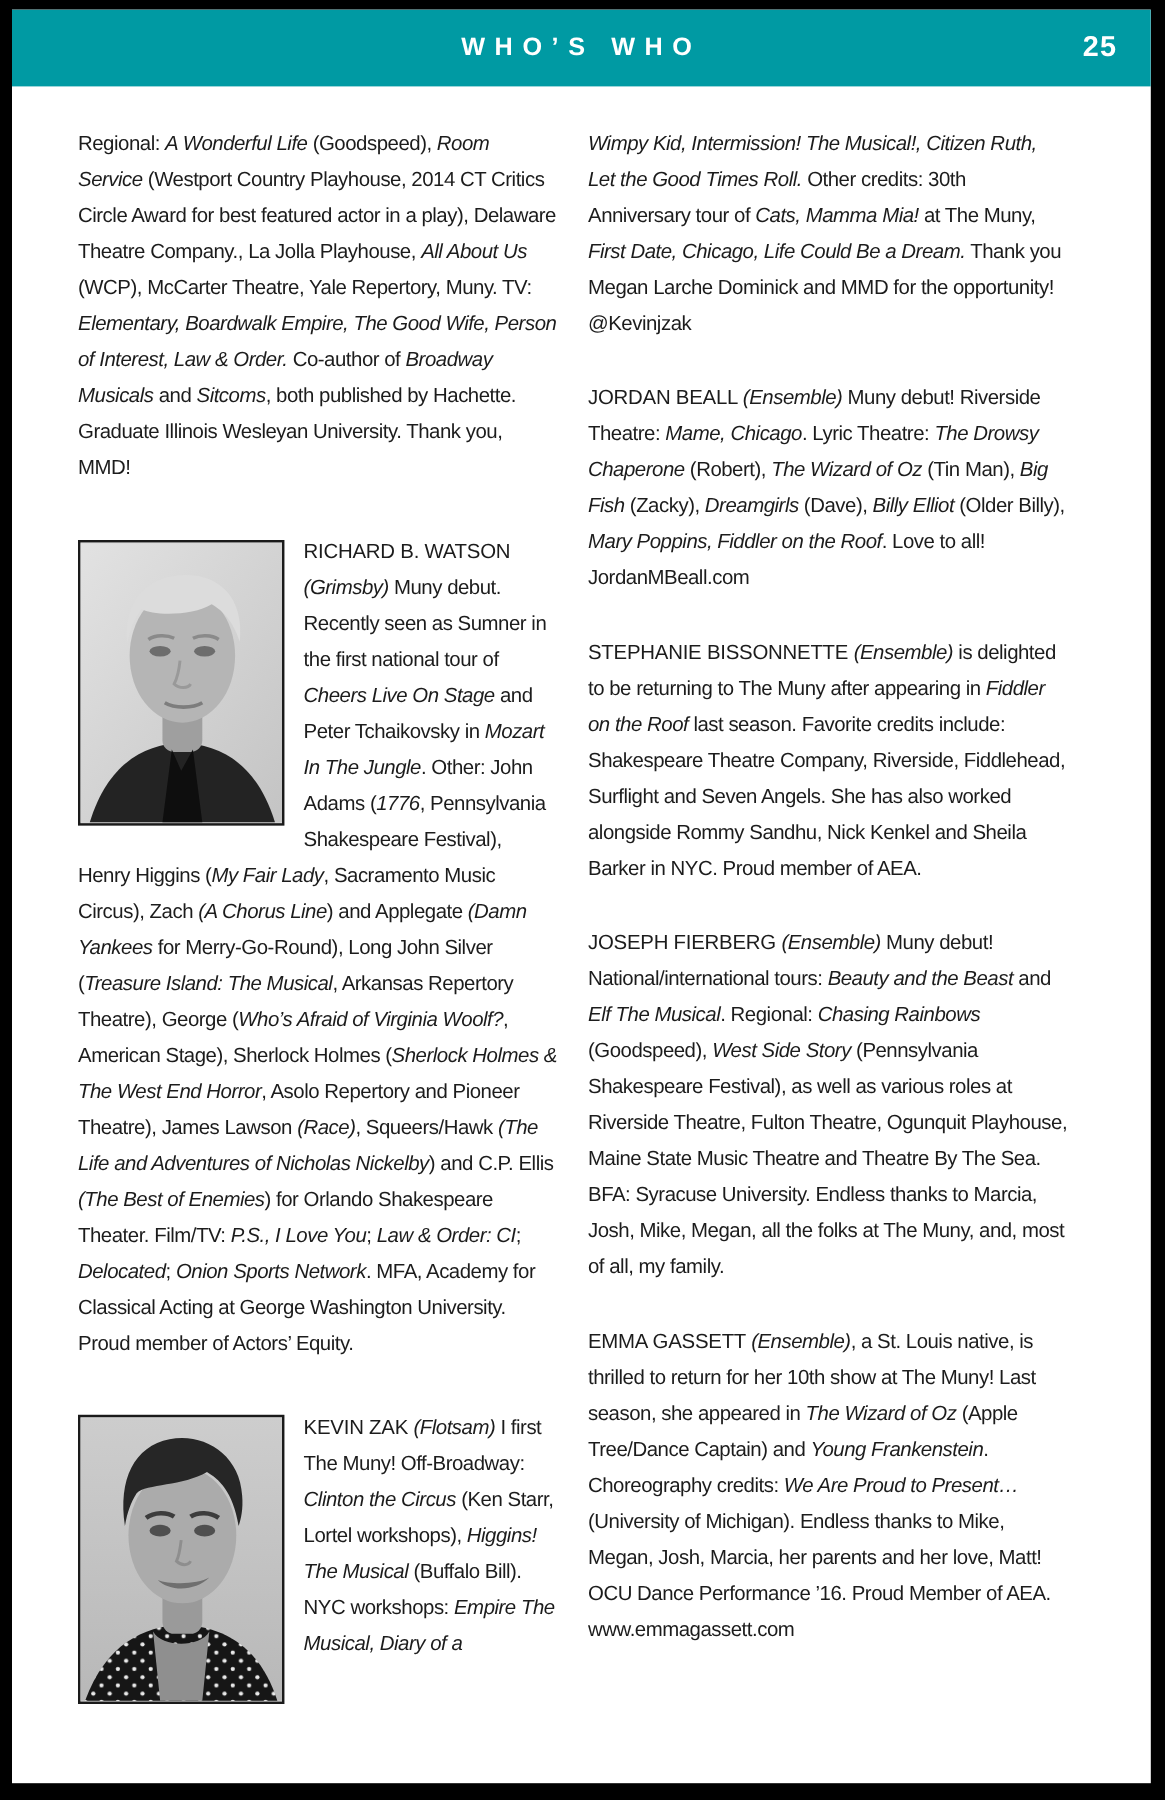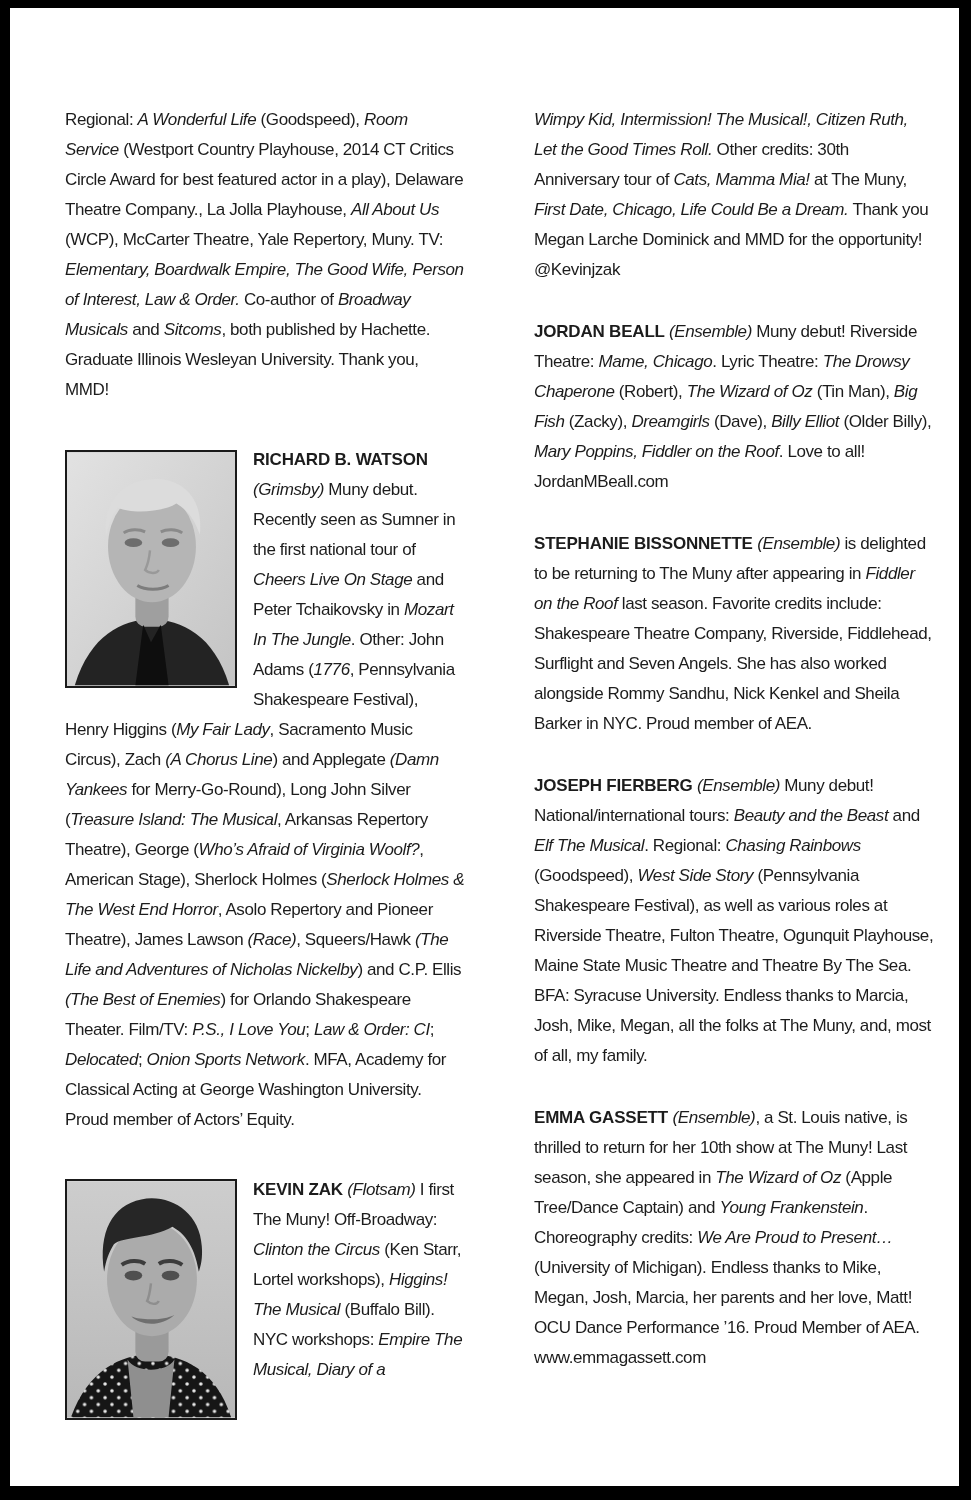--- a/index.html
+++ b/index.html
@@ -30,40 +30,44 @@
     font-family:"DejaVu Serif","Liberation Serif",serif;
     color:transparent;-webkit-text-stroke:2px #cfcfcf;
     line-height:1;font-weight:normal;
   }
   .wm1{top:430px;font-size:250px;letter-spacing:26px;transform:translateX(-46%);}
   .wm2{top:690px;font-size:272px;letter-spacing:4px;transform:translateX(-50%);}
   
   .col{position:absolute;top:97px;width:400px;z-index:1;
     font-size:17px;line-height:30px;letter-spacing:-0.4px;color:#1c1c1c;}
   .col-left{left:55px;}
-  .col-right{left:524px;}
+  .col-right{left:480px;}
   .bio{margin:0 0 32px 0;text-align:left;}
   .bio.gap-lg{margin-bottom:40px;}
-  .b{font-weight:bold;letter-spacing:-0.2px;}
+  .b{font-weight:normal;letter-spacing:-0.2px;}
   .i{font-style:italic;}
   
   .photo{
     float:left;width:172px;height:238px;margin:5px 16px 6px 0;
     border:2px solid #1a1a1a;box-sizing:border-box;display:block;
     background:#d6d6d6;overflow:hidden;
   }
   .photo svg{display:block;width:100%;height:100%;}
   .photo-zak{height:241px;margin-top:4px;}
   .clear{clear:both;}
 </style>
 </head>
 <body>
 
 <div class="page">
 
+  <header class="topbar" style="background:#009aa3;">
+    <span class="title">WHO’S WHO</span>
+    <span class="pagenum">25</span>
+  </header>
 
   <div class="watermark">
   </div>
 
   <section class="col col-left">
 
     <p class="bio gap-lg"><span><span>Regional: </span><span class="i">A Wonderful Life</span><span> (Goodspeed), </span><span class="i">Room Service</span><span> (Westport Country Playhouse, 2014 CT Critics Circle Award for best featured actor in a play), Delaware Theatre Company., La Jolla Playhouse, </span><span class="i">All About Us</span><span> (WCP), McCarter Theatre, Yale Repertory, Muny. TV: </span><span class="i">Elementary, Boardwalk Empire, The Good Wife, Person of Interest, Law &amp; Order.</span><span> Co-author of </span><span class="i">Broadway Musicals</span><span> and </span><span class="i">Sitcoms</span><span>, both published by Hachette. Graduate Illinois Wesleyan University. Thank you, MMD!</span></span></p>
 
     <div class="bio gap-lg">
       <span class="photo">

